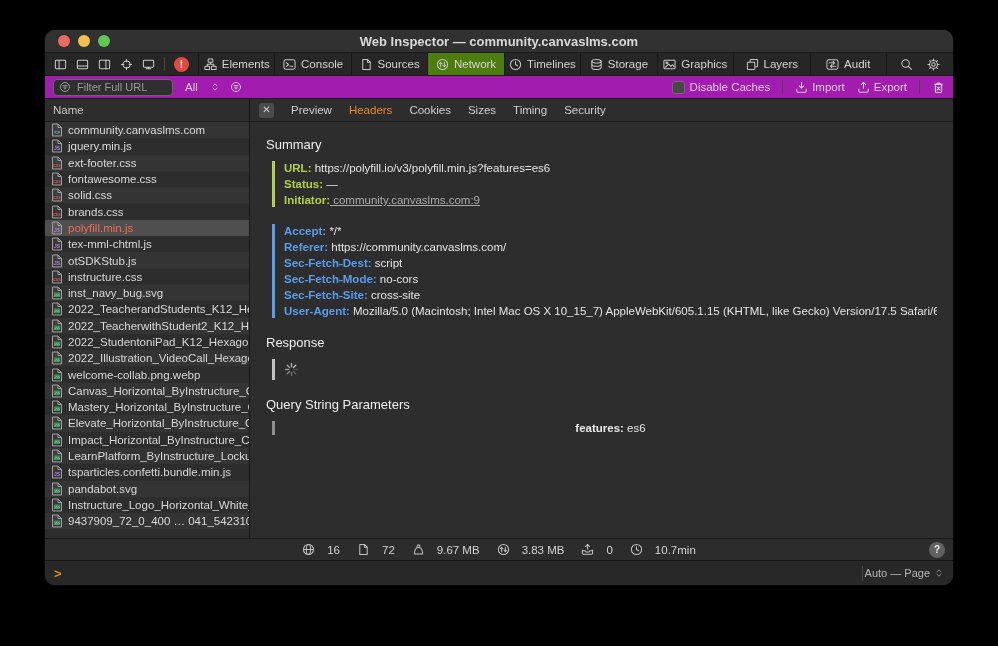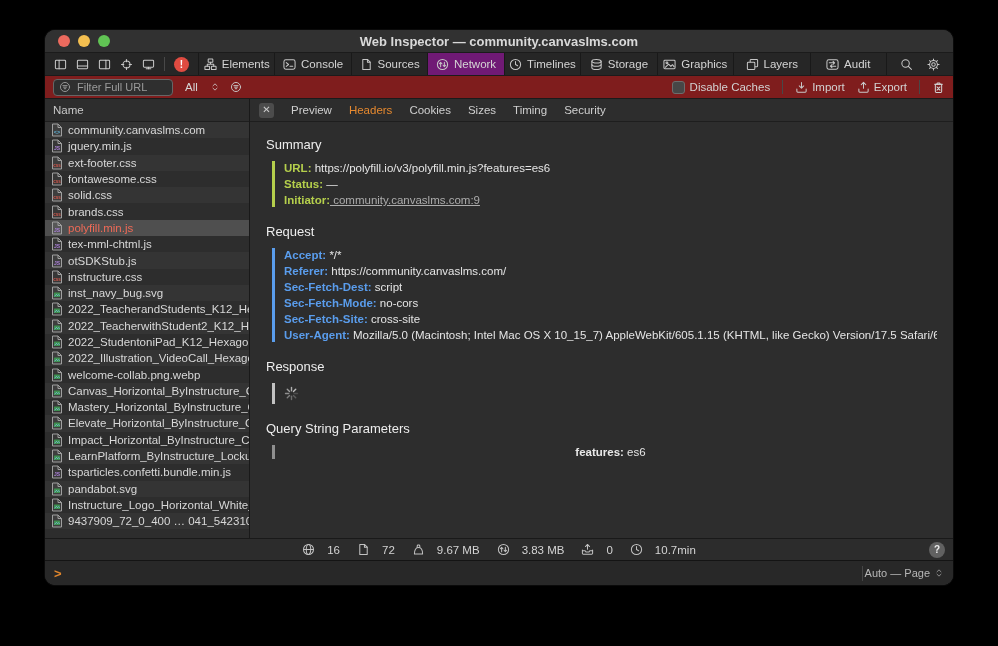--- a/index.html
+++ b/index.html
@@ -19,27 +19,27 @@
   .dot{width:12px;height:12px;border-radius:50%}
   .title{position:absolute;left:0;right:0;text-align:center;font-size:13px;font-weight:700;color:#d9d9d9}
   
   .tabbar{height:23px;box-sizing:border-box;background:#262626;border-bottom:1px solid #1b1b1b;
     display:flex;align-items:stretch}
   .tool-icons{display:flex;align-items:center;gap:9px;padding:0 9px;color:#c9c9c9}
   .vsep{width:1px;height:14px;background:#484848;align-self:center}
   .main-tabs{display:flex;flex:1}
   .mtab{display:flex;align-items:center;justify-content:center;gap:5px;flex:1;
     border-left:1px solid #191919;font-size:11.5px;color:#d4d4d4;white-space:nowrap;cursor:default}
-  .mtab.active{background:#701a75}
+  .mtab.active{background:#4d7c0f}
   .mtab .icn{display:flex;color:#c6c6c6}
   .tab-utils{display:flex;align-items:center;padding:0 9px;gap:6px;border-left:1px solid #191919;color:#c9c9c9}
   .tab-utils .util{display:flex;align-items:center;padding:0 4px}
   .icn svg{display:block}
   
-  .filterbar{height:23px;box-sizing:border-box;background:#7f1d1d;border-bottom:1px solid #1b1b1b;
+  .filterbar{height:23px;box-sizing:border-box;background:#a21caf;border-bottom:1px solid #1b1b1b;
     display:flex;align-items:center;padding:0 8px;font-size:11.5px;color:#cfcfcf}
   .filter-input{display:flex;align-items:center;gap:4px;width:108px;height:15px;background:#2f2f2f;
     border:1px solid #666;border-radius:4px;padding:0 5px;color:#9b9b9b}
   .filter-input input{flex:1;min-width:0;background:transparent;border:none;outline:none;
     color:#d8d8d8;font-size:11px;font-family:"Liberation Sans",sans-serif}
   .filter-input input::placeholder{color:#9b9b9b}
   .scope{display:flex;align-items:center;gap:12px;margin-left:12px;color:#d6d6d6}
   .filter-btn{display:flex;align-items:center;margin-left:10px;color:#c9c9c9}
   .fspacer{flex:1}
   .check{width:11px;height:11px;background:#474747;border:1px solid #6d6d6d;border-radius:3px;margin-right:5px}
@@ -610,21 +610,20 @@
       <div class="detail" id="detail-body">
           <div class="section">
             <div class="sec-h">Summary</div>
             <div class="sec-block" style="border-color: rgb(181, 207, 76);">
               <div class="sec-row"><span class="sec-label" style="color: rgb(181, 207, 76);">URL:</span><span class="sec-val"> https://polyfill.io/v3/polyfill.min.js?features=es6</span></div>
               <div class="sec-row"><span class="sec-label" style="color: rgb(181, 207, 76);">Status:</span><span class="sec-val"> —</span></div>
               <div class="sec-row"><span class="sec-label" style="color: rgb(181, 207, 76);">Initiator:</span><span class="sec-val link"> community.canvaslms.com:9</span></div>
             </div>
           </div>
           <div class="section">
-            <div class="sec-h">Request</div>
             <div class="sec-block" style="border-color: rgb(90, 157, 237);">
               <div class="sec-row"><span class="sec-label" style="color: rgb(90, 157, 237);">Accept:</span><span class="sec-val"> */*</span></div>
               <div class="sec-row"><span class="sec-label" style="color: rgb(90, 157, 237);">Referer:</span><span class="sec-val"> https://community.canvaslms.com/</span></div>
               <div class="sec-row"><span class="sec-label" style="color: rgb(90, 157, 237);">Sec-Fetch-Dest:</span><span class="sec-val"> script</span></div>
               <div class="sec-row"><span class="sec-label" style="color: rgb(90, 157, 237);">Sec-Fetch-Mode:</span><span class="sec-val"> no-cors</span></div>
               <div class="sec-row"><span class="sec-label" style="color: rgb(90, 157, 237);">Sec-Fetch-Site:</span><span class="sec-val"> cross-site</span></div>
               <div class="sec-row"><span class="sec-label" style="color: rgb(90, 157, 237);">User-Agent:</span><span class="sec-val"> Mozilla/5.0 (Macintosh; Intel Mac OS X 10_15_7) AppleWebKit/605.1.15 (KHTML, like Gecko) Version/17.5 Safari/605.1.15</span></div>
             </div>
           </div>
           <div class="section">

